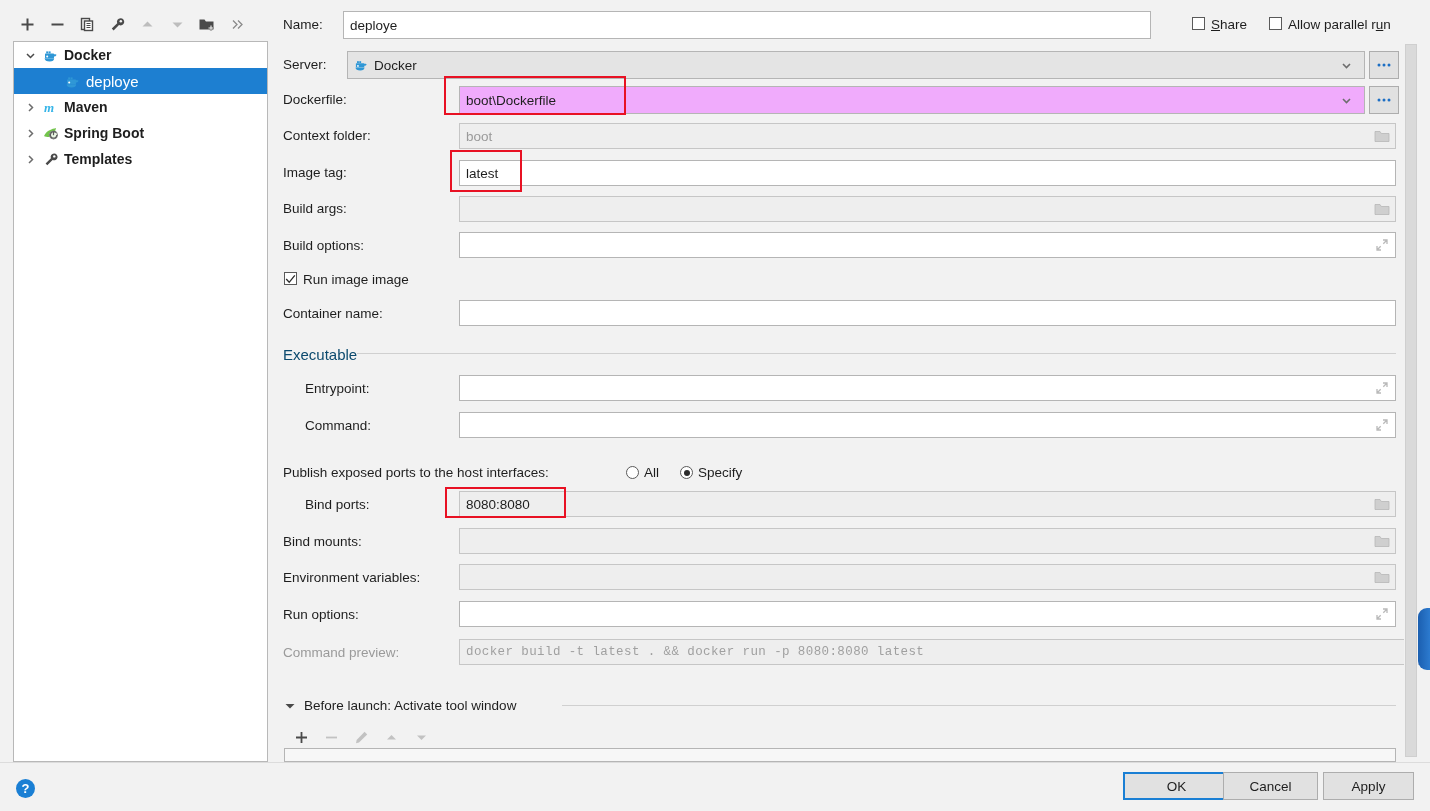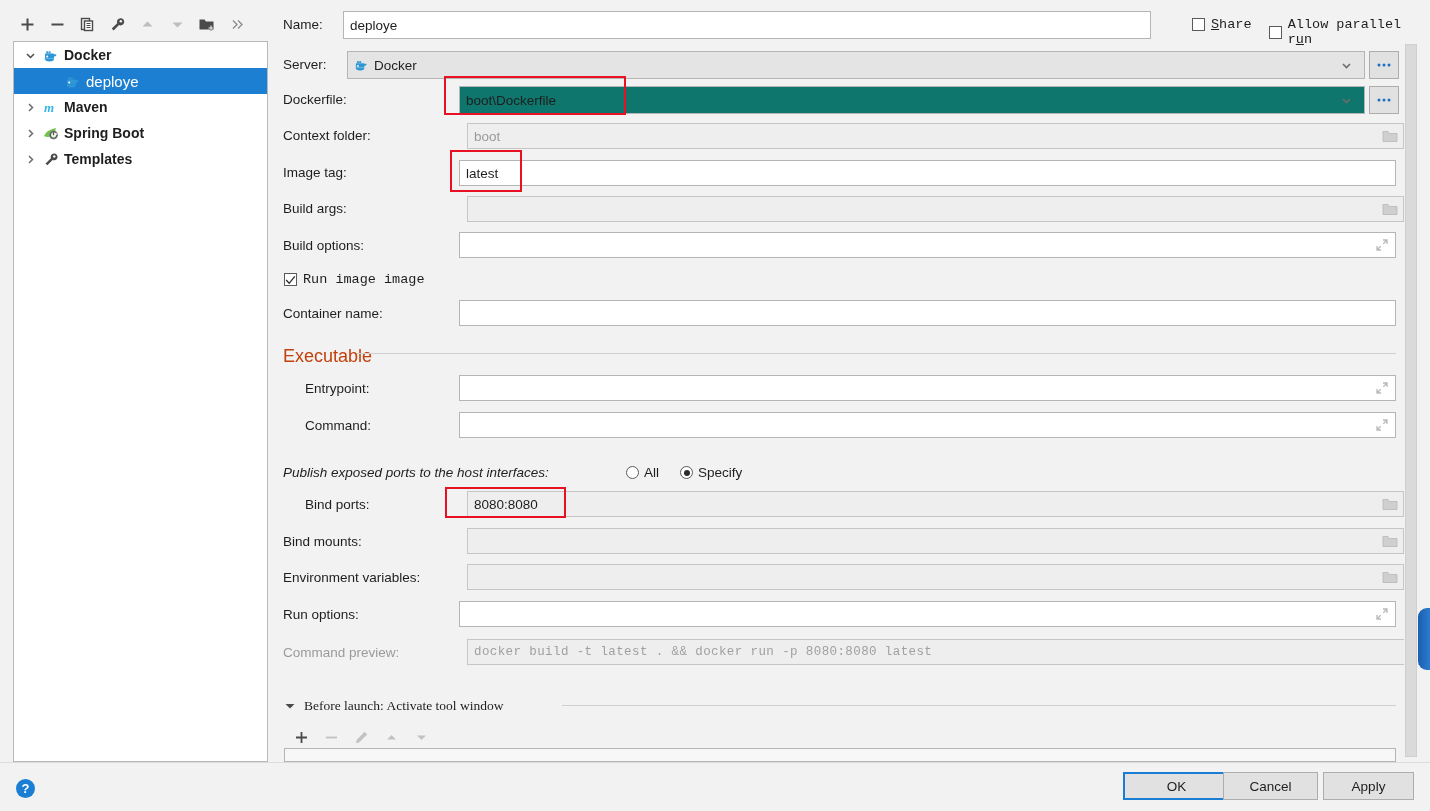--- a/index.html
+++ b/index.html
@@ -53,64 +53,64 @@
     box-sizing: border-box;
     height: 26px;
     border: 1px solid #b5b5b5;
     background: #ffffff;
     display: flex; align-items: center;
     padding: 0 6px;
     font-size: 13.5px;
     color: #1e1e1e;
     position: relative;
   }
-  .field.disabled { background: #eeeeee; border-color: #c6c6c6; margin-left: 8px; }
+  .field.disabled { background: #eeeeee; border-color: #c6c6c6; }
   .field .ph { color: #9a9a9a; }
   .field .mono { font-family: "Liberation Mono", monospace; font-size: 12.5px; color: #a0a0a0; letter-spacing:0.4px; }
 
   .combo {
     box-sizing: border-box; height: 28px;
-    border: 1px solid #b5b5b5; background: #0f766e;
+    border: 1px solid #b5b5b5; background: #f0abfc;
     display:flex; align-items:center; padding: 0 6px;
   }
   .combo.readonly { background:#e4e4e4; border-color:#b5b5b5; }
   .combo-arrow {
     margin-left:auto; width: 24px; height: 100%;
     display:flex; align-items:center; justify-content:center;
   }
   .sq-btn {
     box-sizing:border-box; width: 30px; height: 28px;
     border:1px solid #adadad; background:#e1e1e1;
     display:flex; align-items:center; justify-content:center;
     cursor:default;
   }
   .in-icon {
     position:absolute; right:4px; top:50%; transform:translateY(-50%);
     width:18px; height:18px; display:flex; align-items:center; justify-content:center;
   }
 
   
-  .cb { display:inline-flex; align-items:center; cursor:default;font-family:Liberation Mono, monospace; }
+  .cb { display:inline-flex; cursor:default; }
   .cb-box {
     width:13px;height:13px;border:1px solid #5a5a5a;background:#fff;
     box-sizing:border-box;display:inline-flex;align-items:center;justify-content:center;
     margin-right:6px;
   }
   .rb { display:inline-flex; align-items:center; cursor:default; }
   .rb-dot {
     width:13px;height:13px;border:1px solid #5a5a5a;background:#fff;border-radius:50%;
     box-sizing:border-box;display:inline-flex;align-items:center;justify-content:center;
     margin-right:5px;
   }
   .rb-dot i { width:6px;height:6px;border-radius:50%;background:#2b2b2b;display:block; }
   .mn { text-decoration: underline; }
 
   
   .grp-title {
-    position:absolute; font-size:18px; color:#c2410c; background:#f2f2f2;
+    position:absolute; font-size:15px; color:#0c4a6e; background:#f2f2f2;
     padding-right:6px;
   }
   .grp-line { position:absolute; height:1px; background:#d0d0d0; }
 
   
   .hl { position:absolute; border:2px solid #e81123; box-sizing:border-box; pointer-events:none; }
 
   
   .bottom-sep { position:absolute; left:0; top:762px; width:1430px; height:1px; background:#dcdcdc; }
   .dlg-btn {
@@ -429,21 +429,21 @@
   </div>
   <div class="field" style="position:absolute; left:459px; top:412px; width:937px;">
     <span></span>
     <span class="in-icon">
       <svg width="14" height="14" viewBox="0 0 14 14">
           <path d="M8 2h4v4M12 2L8.3 5.7M6 12H2V8M2 12l3.7-3.7" stroke="#b9b9b9" stroke-width="1.3" fill="none"></path>
         </svg>
     </span>
   </div>
 
-  <div class="row" style="left:283px; top:465px;font-style:italic;">
+  <div class="row" style="left:283px; top:465px;">
     <span class="lbl">Publish exposed ports to the host interfaces:</span>
   </div>
   <div class="rb" style="position:absolute; left:626px; top:465px;">
     <span class="rb-dot"></span>
     <span>All</span>
   </div>
   <div class="rb" style="position:absolute; left:680px; top:465px;">
     <span class="rb-dot">
         <i></i>
       </span>
@@ -504,21 +504,21 @@
   </div>
   <div class="field disabled" style="position:absolute; left:459px; top:639px; width:985px;">
     <span class="mono">docker build -t latest . &amp;&amp; docker run -p 8080:8080 latest</span>
     <span class="in-icon">
       <svg width="14" height="14" viewBox="0 0 14 14">
           <path d="M8 2h4v4M12 2L8.3 5.7M6 12H2V8M2 12l3.7-3.7" stroke="#b9b9b9" stroke-width="1.3" fill="none"></path>
         </svg>
     </span>
   </div>
 
-  <div style="position:absolute; left:284px; top:698px; display:flex; align-items:center;font-family:Liberation Serif, serif;">
+  <div style="position:absolute; left:284px; top:698px; display:flex; align-items:center;">
     <span style="margin-right:8px;display:flex;">
       <svg width="12" height="12" viewBox="0 0 12 12">
           <path d="M1.5 4l4.5 4.5L10.5 4z" fill="#4a4a4a"></path>
         </svg>
     </span>
     <span>Before launch: Activate tool window</span>
   </div>
   <div class="grp-line" style="left:562px; top:705px; width:834px;"></div>
 
   <div style="position:absolute; left:286px; top:723px; display:flex; align-items:center;">

